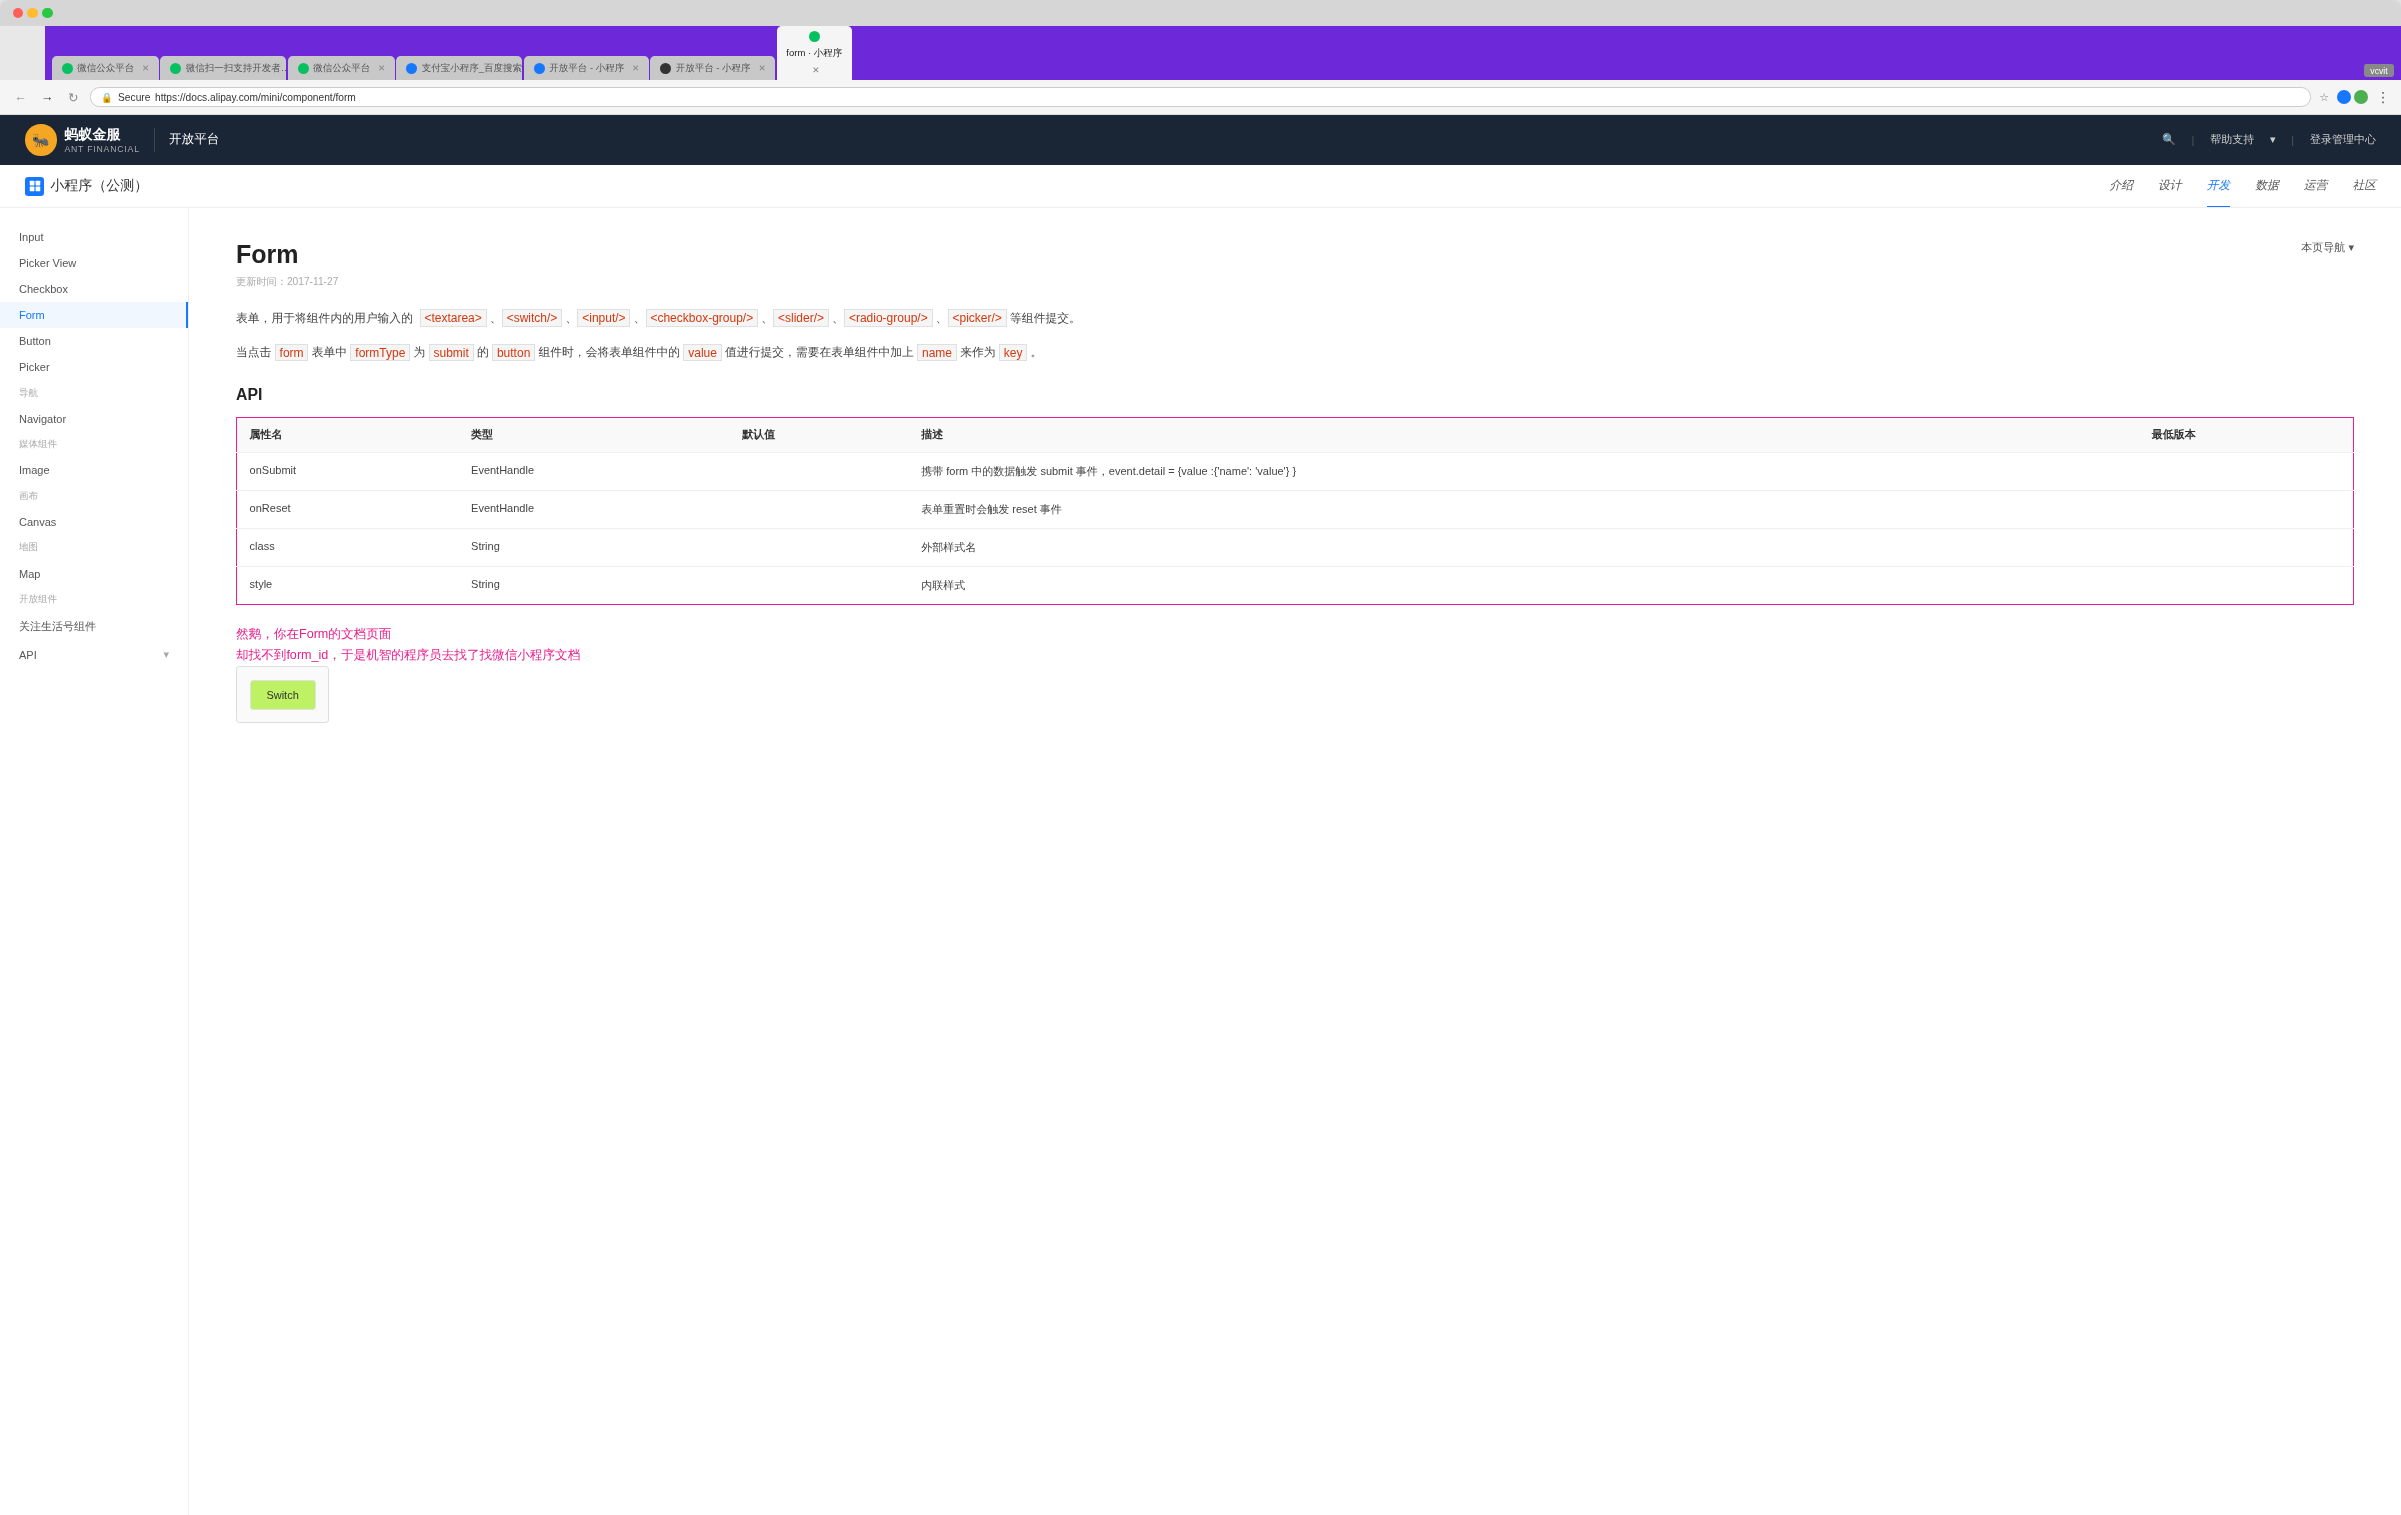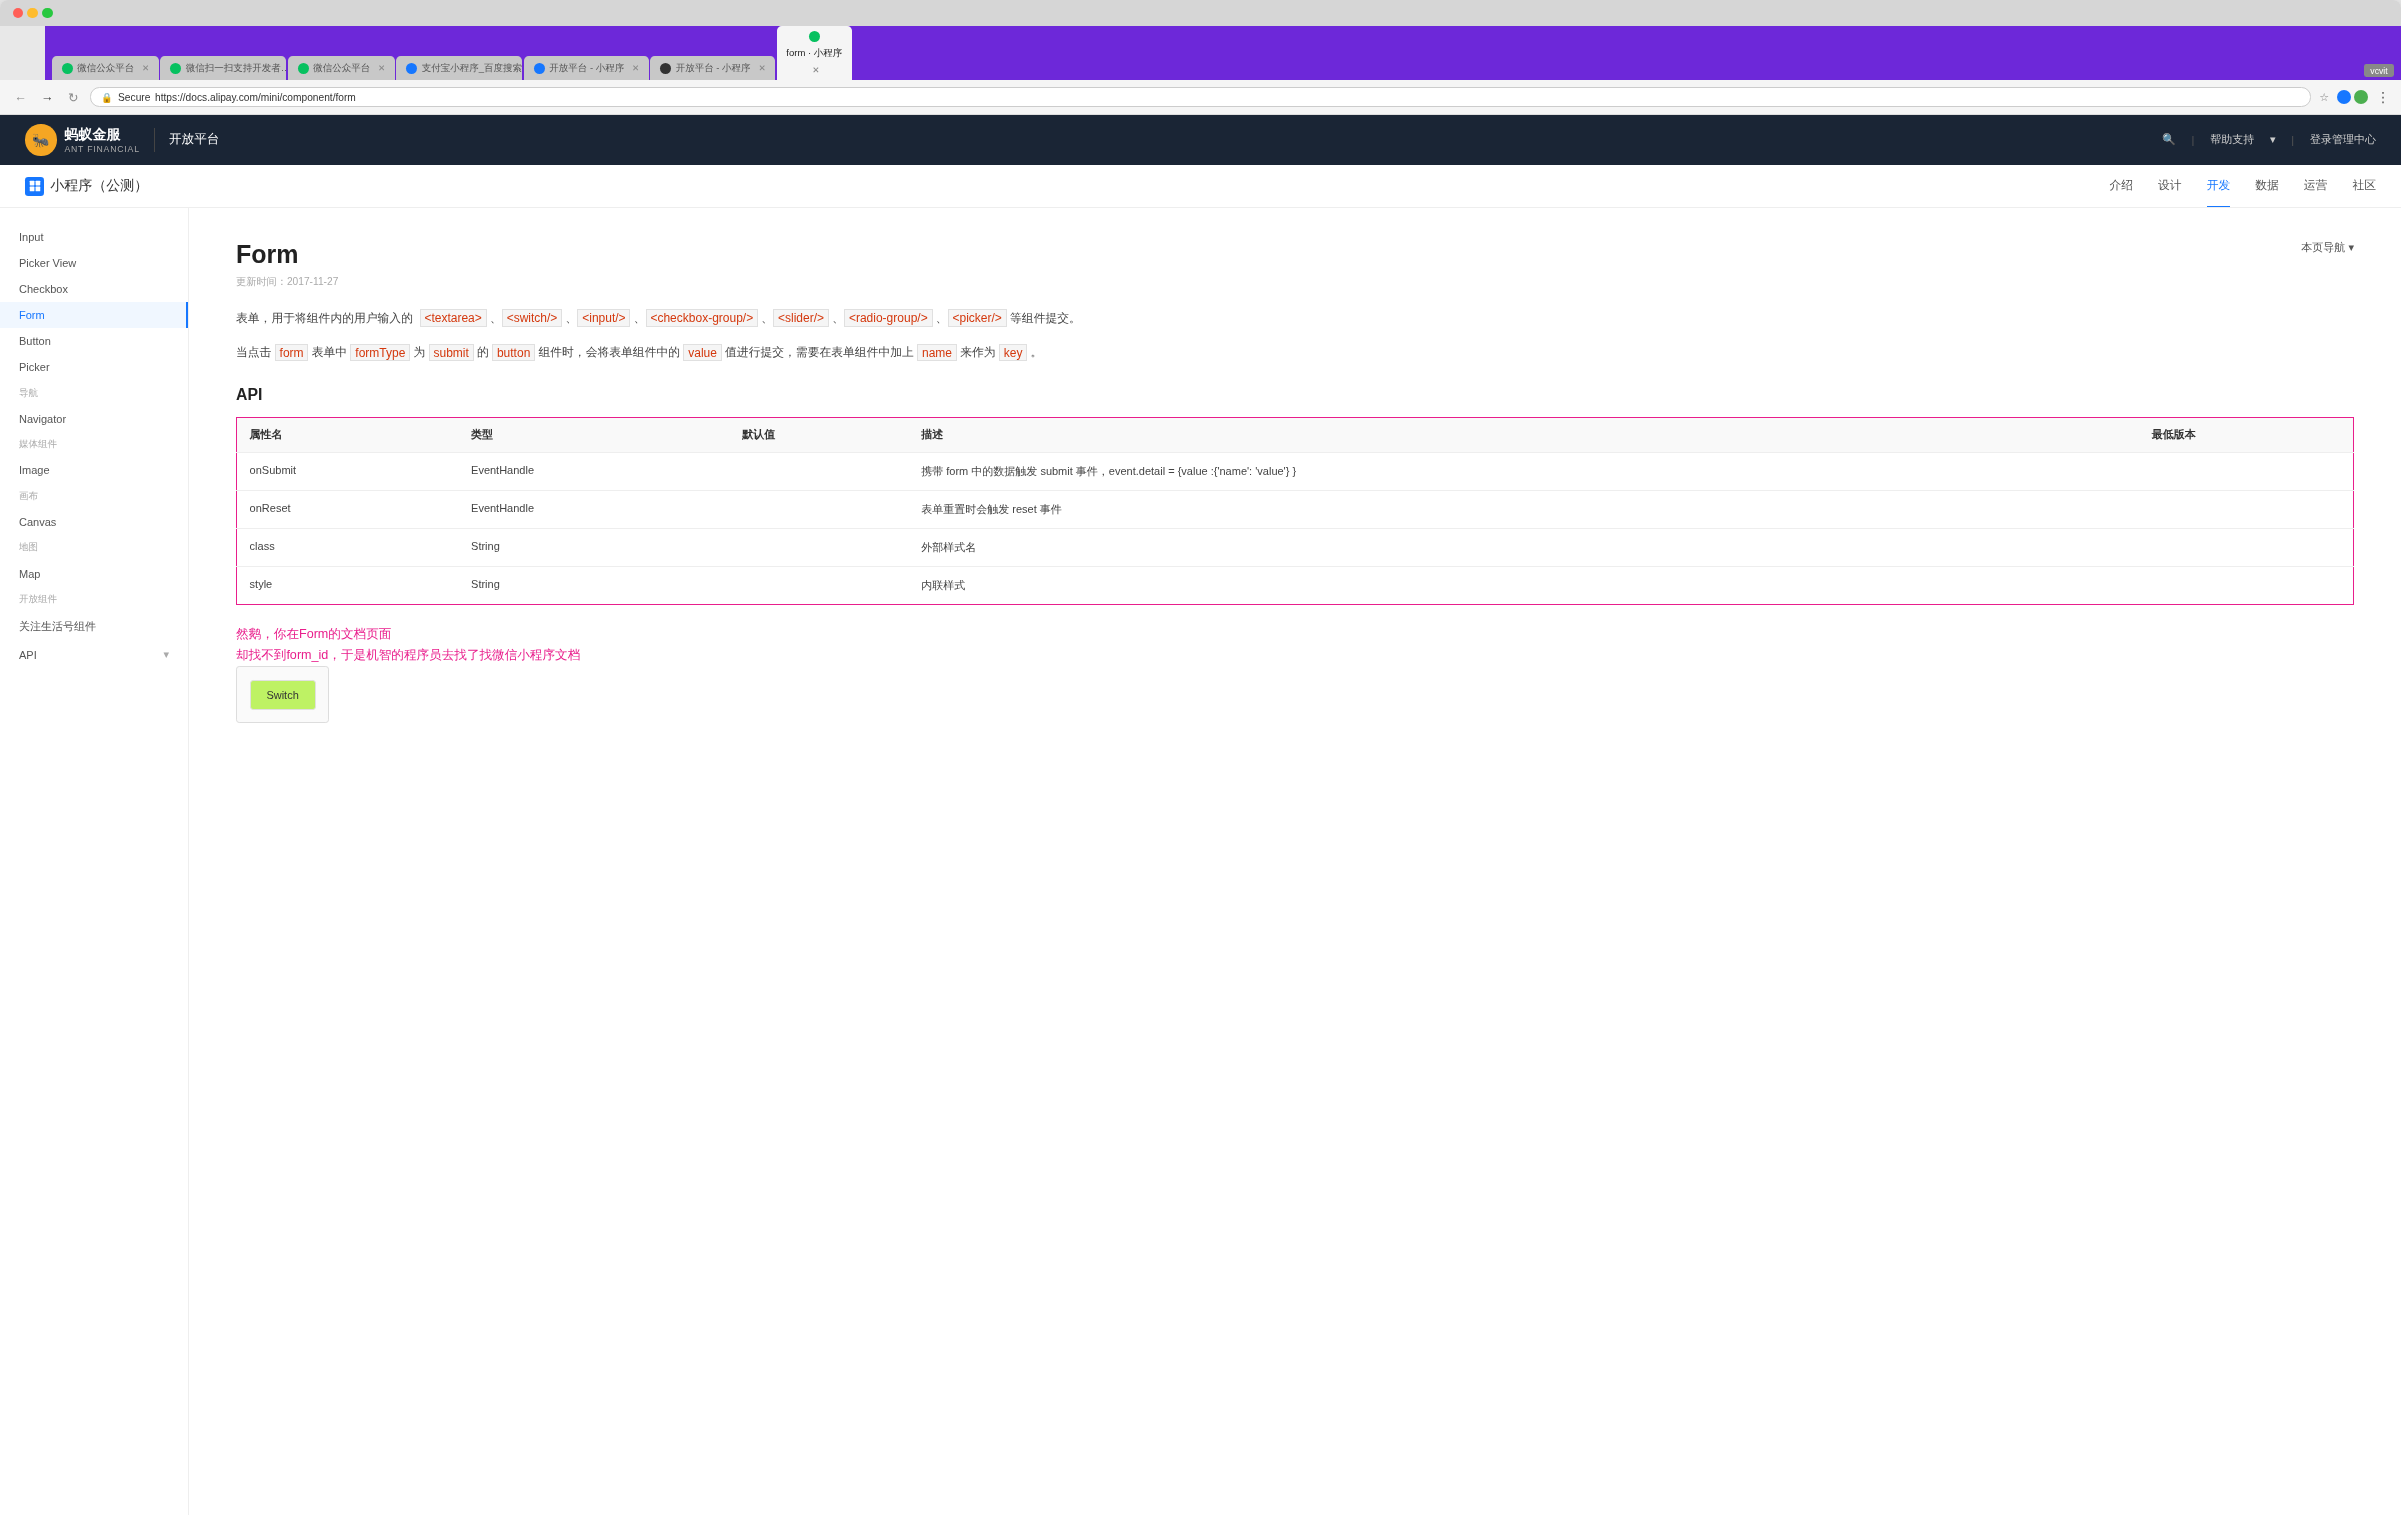--- a/index.html
+++ b/index.html
@@ -167,20 +167,21 @@
       color: white; font-size: 9.5px;
     }
     .sub-nav-links { display: flex; gap: 25px; margin-left: auto; }
     .sub-nav-link {
       padding: 12.6px 0;
       font-size: 11.8px;
       color: #555;
       cursor: pointer;
       text-decoration: none;
       border-bottom: 1.6px solid transparent;
+      font-style: italic;
     }
     .sub-nav-link.active {
       color: #1677ff;
       border-bottom: 1.6px solid #1677ff;
     }
 
     
     .main-layout {
       display: flex;
       background: white;

